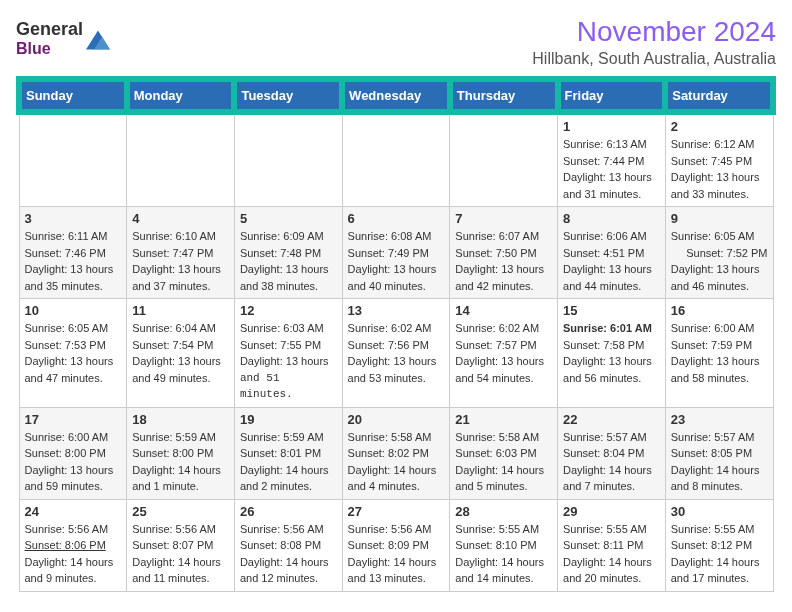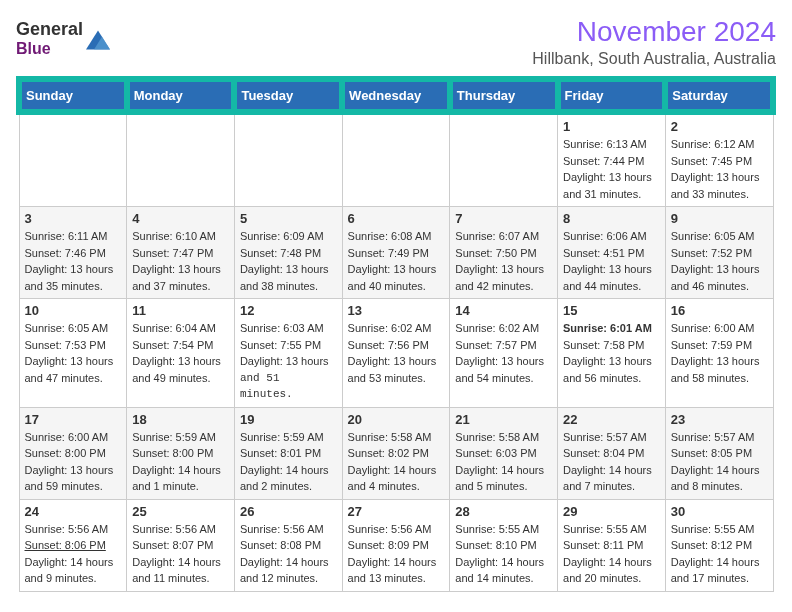--- a/index.html
+++ b/index.html
@@ -194,21 +194,21 @@
             <span style="display: block;">Sunrise: 6:06 AM</span>
             <span style="display: block;">Sunset: 4:51 PM</span>
             <span style="display: block;">Daylight: 13 hours</span>
             <span style="display: block;">and 44 minutes.</span>
           </div>
         </td>
         <td>
           <span class="day-num">9</span>
           <div class="day-info">
             <span style="display: block;">Sunrise: 6:05 AM</span>
-            <span style="display: block;">Sunset: 7:52 PM</span>
+            <span style="display: block; text-align: right;">Sunset: 7:52 PM</span>
             <span style="display: block;">Daylight: 13 hours</span>
             <span style="display: block;">and 46 minutes.</span>
           </div>
         </td>
       </tr>
       <tr>
         <td>
           <span class="day-num">10</span>
           <div class="day-info">
             <span style="display: block;">Sunrise: 6:05 AM</span>

